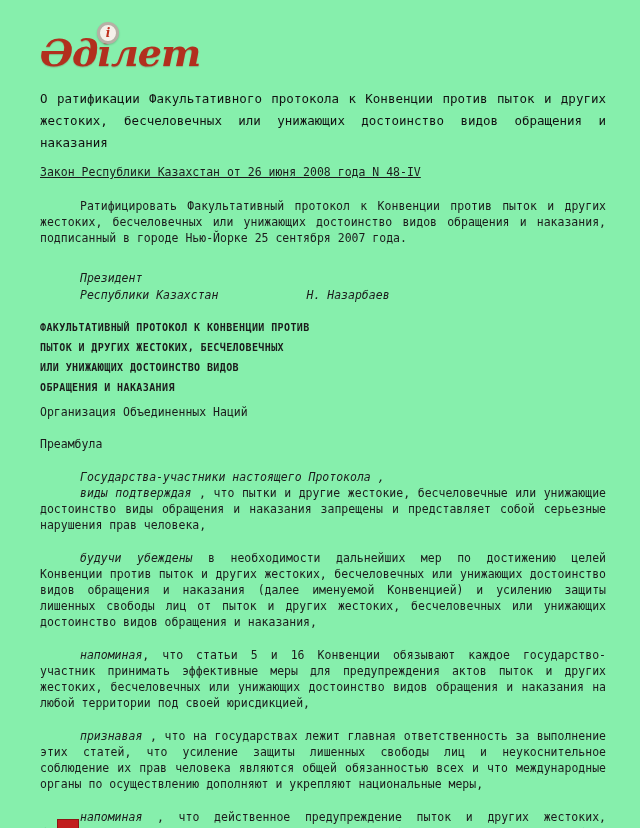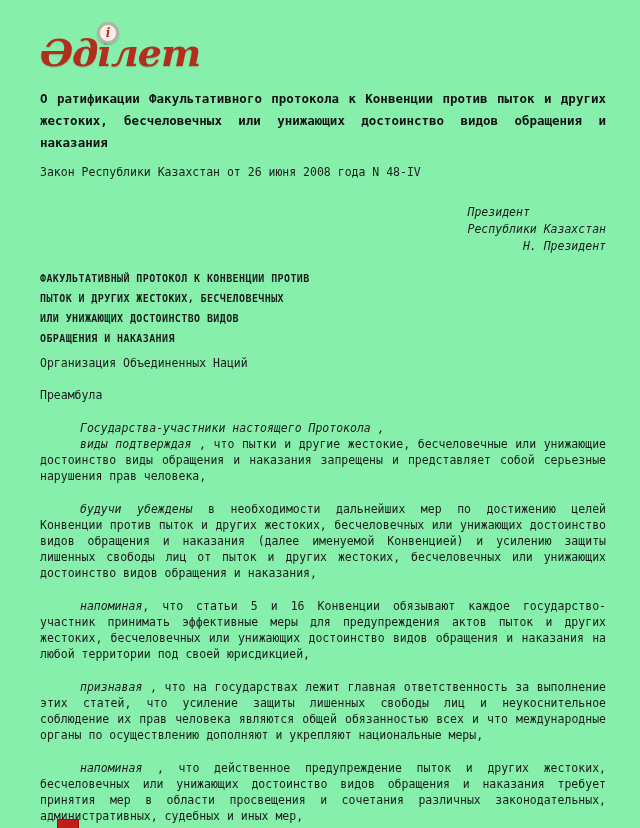--- a/index.html
+++ b/index.html
@@ -31,36 +31,36 @@
     box-shadow: 0 1px 2px rgba(0,0,0,0.18);
   }
   .mag-i {
     color: #c0301c; font-family: "DejaVu Serif", "Liberation Serif", serif;
     font-weight: bold; font-style: italic; font-size: 12px; line-height: 1;
   }
 
   
   .title {
     margin: 4px 0 0 0;
-    font-size: 12.5px; font-weight: bold;
+    font-size: 12.5px; font-weight: normal;
     line-height: 22px; text-align: justify;
     color: #111;
   }
-  .law { margin: 10px 0 0 0; font-size: 11.5px; line-height: 16px; }
+  .law { margin: 10px 0 0 0; font-size: 11.5px; line-height: 16px; text-decoration: underline; }
   .body { font-size: 11.5px; line-height: 16px; margin: 0; }
   .just { text-align: justify; }
   .ind { text-indent: 40px; }
   .ital { font-style: italic; }
   .mt { margin-top: 18px; }
   .sp { margin-top: 17px; }
 
   .sig {
     display: flex; align-items: flex-end;
     margin: 24px 0 2px 40px;
-    font-style: italic; font-size: 11.5px; line-height: 17px; flex-direction: column;
+    font-style: italic; font-size: 11.5px; line-height: 17px;
   }
   .sig-name { margin-left: 88px; white-space: nowrap; }
 
   .heading { margin-top: 14px; font-size: 10px; font-weight: bold; line-height: 20px; letter-spacing: 0.4px; }
   .org { margin-top: 6px; font-size: 11.5px; line-height: 16px; }
   .preamble-h { margin-top: 16px; font-size: 11.5px; line-height: 16px; }
 
   .red-fragment {
     position: absolute; left: 57px; top: 819px;
     width: 22px; height: 9px;
@@ -78,27 +78,28 @@
       <span class="logo-text">Әділет</span>
       <span class="magnifier">
           <span class="mag-i">i</span>
         </span>
     </div>
 
     <h1 class="title">О ратификации Факультативного протокола к Конвенции против пыток и других жестоких, бесчеловечных или унижающих достоинство видов обращения и наказания</h1>
 
     <p class="law">Закон Республики Казахстан от 26 июня 2008 года N 48-IV</p>
 
+    <p class="body just ind mt">Ратифицировать Факультативный протокол к Конвенции против пыток и других жестоких, бесчеловечных или унижающих достоинство видов обращения и наказания, подписанный в городе Нью-Йорке 25 сентября 2007 года.</p>
 
     <div class="sig">
       <div>
         <div>Президент</div>
         <div>Республики Казахстан</div>
       </div>
-      <div class="sig-name">Н. Президент</div>
+      <div class="sig-name">Н. Назарбаев</div>
     </div>
 
     <div class="heading">
       <div>ФАКУЛЬТАТИВНЫЙ ПРОТОКОЛ К КОНВЕНЦИИ ПРОТИВ</div>
       <div>ПЫТОК И ДРУГИХ ЖЕСТОКИХ, БЕСЧЕЛОВЕЧНЫХ</div>
       <div>ИЛИ УНИЖАЮЩИХ ДОСТОИНСТВО ВИДОВ</div>
       <div>ОБРАЩЕНИЯ И НАКАЗАНИЯ</div>
     </div>
 
     <div class="org">Организация Объединенных Наций</div>

